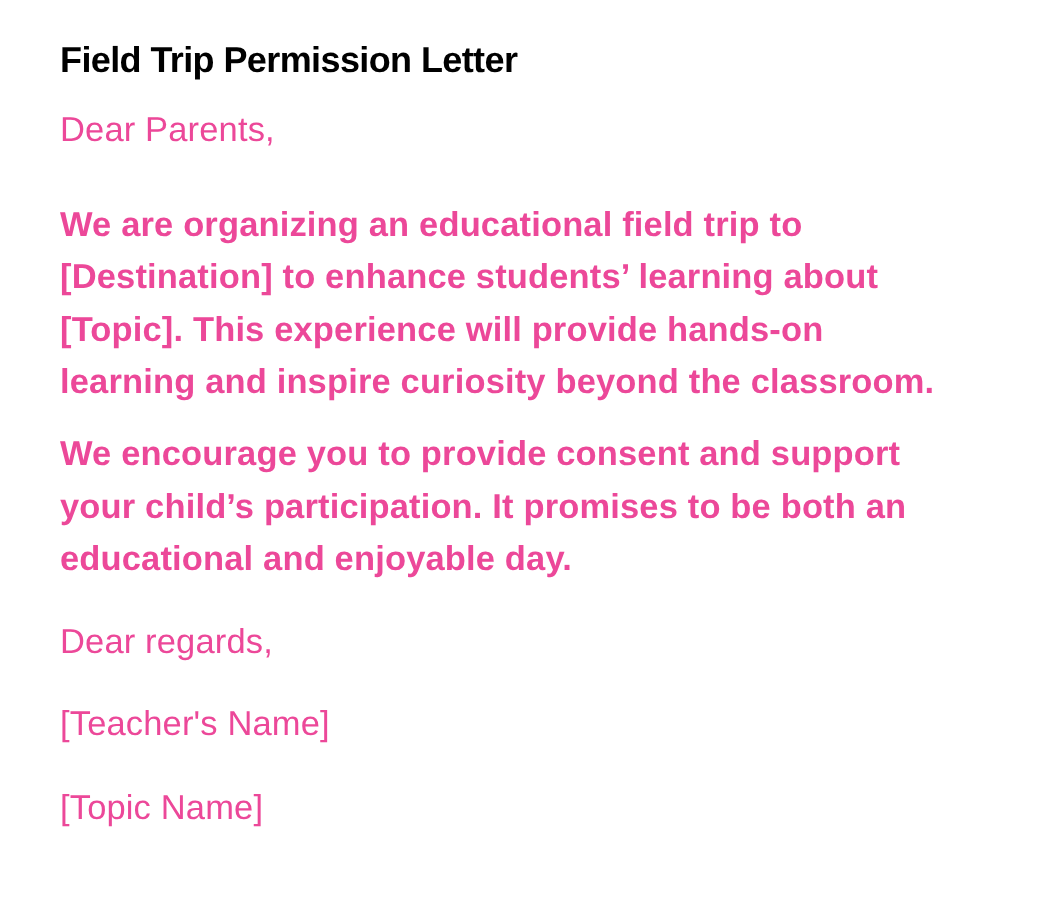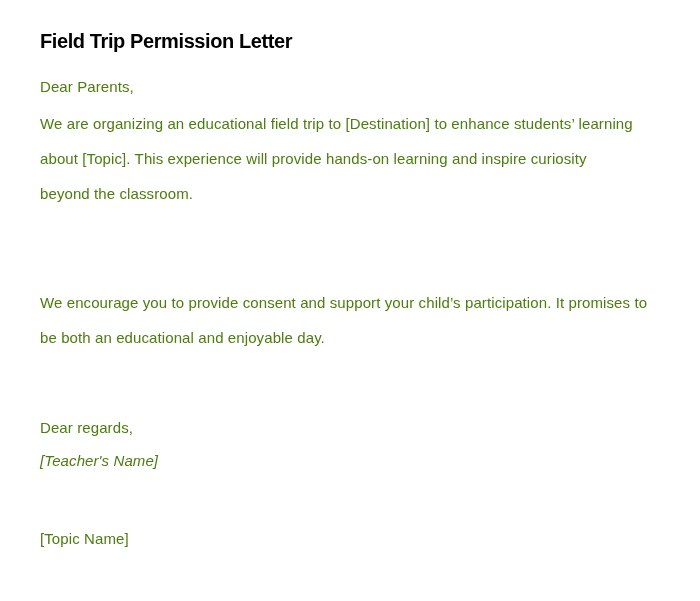--- a/index.html
+++ b/index.html
@@ -19,41 +19,41 @@
       position: absolute;
       left: 40px;
       top: 0;
       width: 610px;
     }
     .title {
       position: absolute;
       left: 0;
       top: 26px;
       margin: 0;
-      font-size: 20px;
+      font-size: 24px;
       font-weight: bold;
       letter-spacing: -0.4px;
       line-height: 30px;
       color: #000000;
       white-space: nowrap;
     }
     .para {
       position: absolute;
       left: 0;
       margin: 0;
-      font-size: 15px;
+      font-size: 23px;
       line-height: 35px;
       letter-spacing: 0.1px;
-      color: #4d7c0f;
+      color: #ec4899;
     }
     .p-greeting { top: 69px; }
-    .p-body1 { top: 106px; width: 600px; }
-    .p-body2 { top: 285px; width: 610px; }
+    .p-body1 { top: 132px; width: 600px; font-weight: bold; }
+    .p-body2 { top: 285px; width: 610px; font-weight: bold; }
     .p-closing { top: 410px; }
-    .p-teacher { top: 443px; font-style: italic; }
+    .p-teacher { top: 465px; }
     .p-school { top: 521px; }
   </style>
 </head>
 <body>
 
 <div class="page">
   <h1 class="title">Field Trip Permission Letter</h1>
 
   <p class="para p-greeting">Dear Parents,</p>
 

